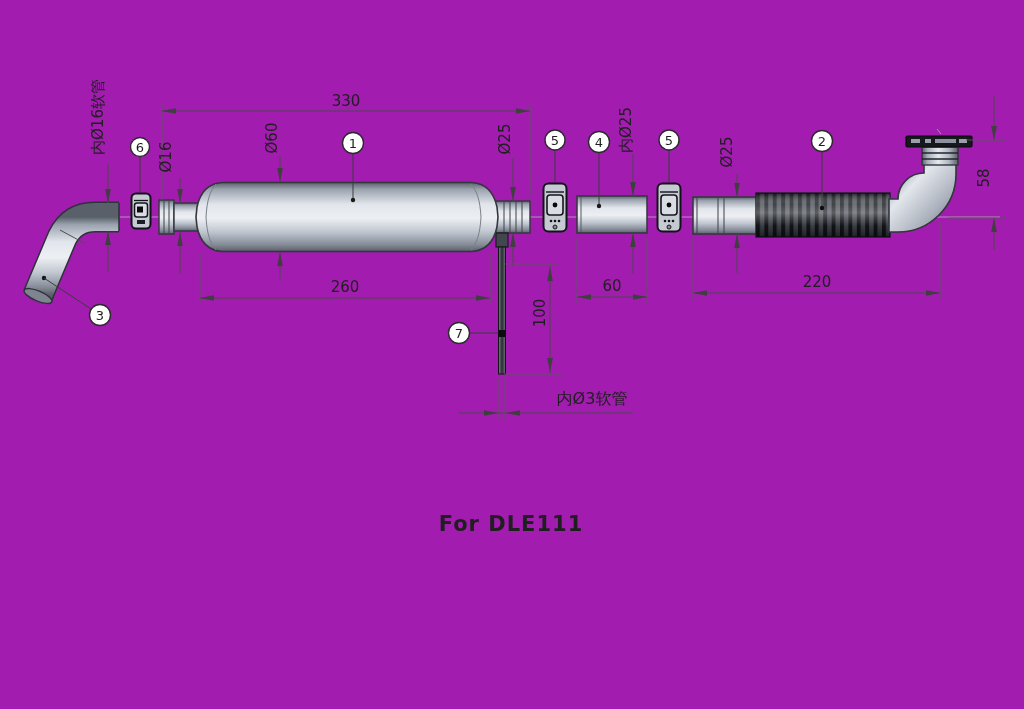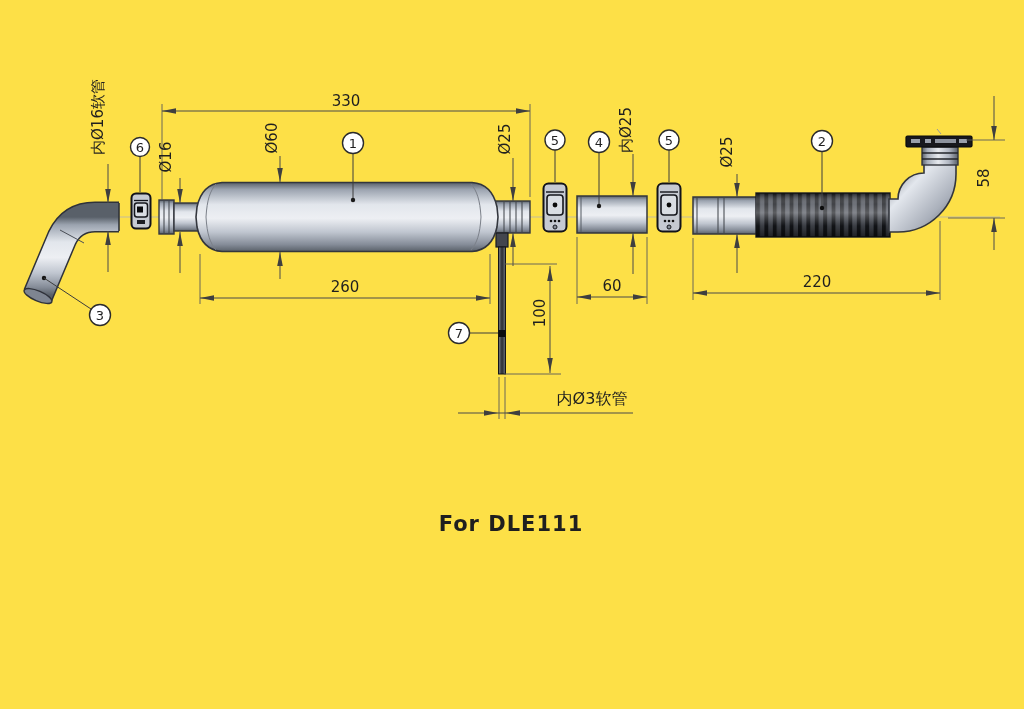--- a/index.html
+++ b/index.html
@@ -1,16 +1,16 @@
 <!DOCTYPE html>
 <html><head>
 <meta charset="utf-8">
 <style>
   html,body{margin:0;padding:0;background:#ffffff;}
-  .page{width:1024px;height:709px;background:#fde047;position:relative;overflow:hidden;}
+  .page{width:1024px;height:709px;background:#a21caf;position:relative;overflow:hidden;}
   svg{display:block;}
   text{font-family:"DejaVu Sans","Liberation Sans",sans-serif;fill:#1f1f1f;}
   .dimtxt{font-size:15px;}
   .notetxt{font-size:16px;}
   .balloontxt{font-size:13px;}
   .titletxt{font-size:21px;font-weight:bold;letter-spacing:1px;}
   .dimline{stroke:#4a4a4a;stroke-width:1;fill:none;}
   .extline{stroke:#5a5a5a;stroke-width:0.9;fill:none;}
   .leader{stroke:#3c3c3c;stroke-width:1;fill:none;}
   .cline{stroke:#b4b4b4;stroke-width:0.8;fill:none;}

